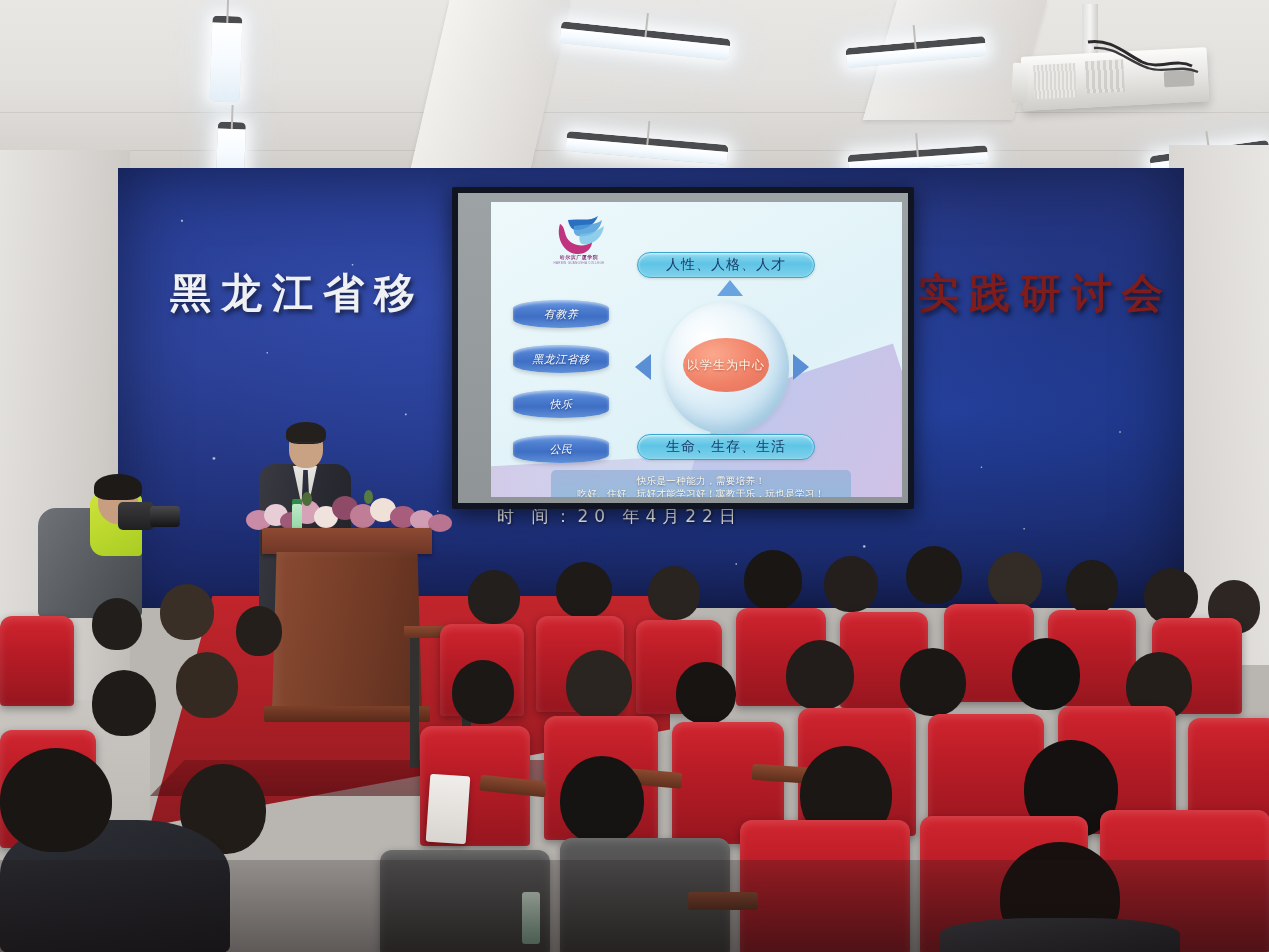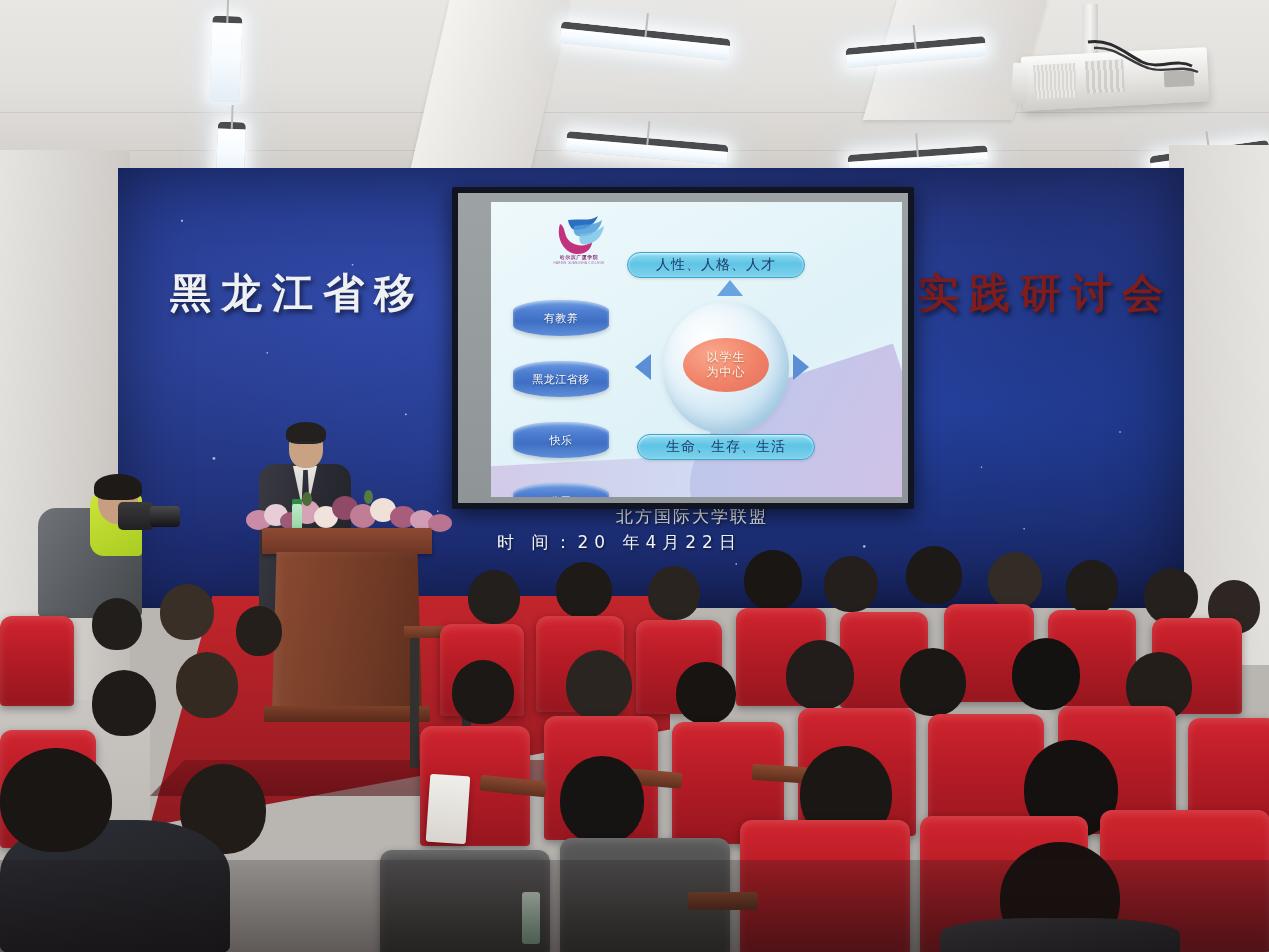--- a/index.html
+++ b/index.html
@@ -117,55 +117,55 @@
   .logo-txt2 { position:absolute; left:52px; top:59px; width:72px; text-align:center;
                font-size:3px; color:#9b6fa8; letter-spacing:.3px; }
 
   
   .pill { position:absolute; height:26px; border-radius:14px;
           background:linear-gradient(180deg,#8fd9ef 0%,#5fc4e6 45%,#7fd2ea 100%);
           border:1.5px solid #3aa6cf; display:flex; align-items:center;
           justify-content:center; color:#1d3f6a; font-size:14px; letter-spacing:1px;
           font-family:"DejaVu Sans", sans-serif;
           box-shadow:inset 0 1px 3px rgba(255,255,255,.8), 0 1px 3px rgba(0,0,0,.12); }
-  .pill-top { left:136px; top:50px; width:178px; }
+  .pill-top { left:146px; top:50px; width:178px; }
   .pill-bottom { left:146px; top:232px; width:178px; }
 
   
   .sphere { position:absolute; left:172px; top:100px; width:126px; height:132px;
             border-radius:50%;
             background:radial-gradient(circle at 34% 28%, #ffffff 0%, #e8f4fa 38%, #c9e3f2 70%, #aed3ea 100%);
             box-shadow:inset -6px -8px 16px rgba(120,170,205,.45), 0 2px 6px rgba(0,0,0,.08); }
   .core { position:absolute; left:20px; top:36px; width:86px; height:54px;
           border-radius:50%;
           background:radial-gradient(ellipse at 35% 30%, #fba88d, #f08268 55%, #e2705a 100%);
-          display:flex; flex-direction:column; align-items:center; justify-content:center;
+          display:flex; flex-direction:row; align-items:center; justify-content:center;
           color:#fff7e8; font-size:12px; line-height:15px; letter-spacing:1px;
           font-family:"DejaVu Sans", sans-serif; text-shadow:0 1px 2px rgba(120,40,20,.5); }
 
   
   .arrow { position:absolute; width:0; height:0; }
   .ar-up { left:226px; top:78px; border-left:13px solid transparent; border-right:13px solid transparent;
            border-bottom:16px solid #6aa4e0; }
   .ar-down { left:226px; top:210px; border-left:13px solid transparent; border-right:13px solid transparent;
              border-top:16px solid #6aa4e0; }
   .ar-left { left:144px; top:152px; border-top:13px solid transparent; border-bottom:13px solid transparent;
              border-right:16px solid #5a8fd6; }
   .ar-right { left:302px; top:152px; border-top:13px solid transparent; border-bottom:13px solid transparent;
               border-left:16px solid #5a8fd6; }
 
   
   .stack { position:absolute; }
   .stack-left { left:22px; top:98px; width:96px; }
   .stack-right { left:320px; top:98px; width:102px; }
-  .cyl { position:relative; height:36px; margin-bottom:25px; border-radius:50%/30%;
+  .cyl { position:relative; height:28px; margin-bottom:17px; border-radius:50%/30%;
          display:flex; align-items:center; justify-content:center;
          font-size:11px; color:#ffffff; letter-spacing:.5px;
          font-family:"DejaVu Sans", sans-serif;
-         text-shadow:0 1px 2px rgba(0,20,60,.55); }
+         text-shadow:0 1px 2px rgba(0,20,60,.55);font-style:italic; }
   .cyl-blue { background:linear-gradient(180deg,#6f9fe3 0%,#4f7fd1 30%,#3f6fc4 60%,#5f8fd8 100%);
               box-shadow:inset 0 2px 3px rgba(255,255,255,.45), 0 2px 4px rgba(0,0,0,.18); }
   .cyl-teal { background:linear-gradient(180deg,#6fd9de 0%,#49c6d4 32%,#3ab6c8 62%,#63d2dc 100%);
               box-shadow:inset 0 2px 3px rgba(255,255,255,.5), 0 2px 4px rgba(0,0,0,.15);
               font-size:10px; }
 
   
   .notebox { position:absolute; left:60px; top:268px; width:300px; padding:4px 6px;
              background:linear-gradient(180deg, rgba(150,175,215,.78), rgba(130,180,215,.72));
              border-radius:5px; text-align:center; color:#fffbe8;
@@ -307,21 +307,20 @@
   <div class="wall-right"></div>
   <div class="wall-floor"></div>
 
   <div class="backdrop">
     <div class="stars"></div>
   </div>
   <div class="bt-left" style="font-family:'DejaVu Sans',sans-serif;font-weight:700;font-size:41px;letter-spacing:10px;color:#eef0f3;text-shadow:2px 3px 5px rgba(0,0,0,.6);">黑龙江省移</div>
   <div class="bt-right" style="font-family:'DejaVu Sans',sans-serif;font-weight:700;font-size:41px;letter-spacing:10px;color:#7f1d1d;text-shadow:2px 3px 5px rgba(0,0,0,.6);">实践研讨会</div>
 
   <div class="banner-credit">
-    <div class="bc-l2">北方国际大学联盟</div>
     <div class="bc-l3">时  间：20    年4月22日</div>
   </div>
 
   <div class="screen-frame">
     <div class="screen-white"></div>
     <div class="slide">
       <div class="slide-swoosh"></div>
       <div class="slide-swoosh2"></div>
 
       <svg class="logo" viewBox="0 0 52 46">
@@ -350,20 +349,25 @@
       </div>
 
       <div class="stack stack-left">
         <div class="cyl cyl-blue">有教养</div>
         <div class="cyl cyl-blue">黑龙江省移</div>
         <div class="cyl cyl-blue">快乐</div>
         <div class="cyl cyl-blue">公民</div>
       </div>
 
 
+      <div class="notebox">
+        <div>快乐是一种能力，需要培养！</div>
+        <div>吃好、住好、玩好才能学习好！寓教于乐，玩也是学习！</div>
+
+      </div>
     </div>
   </div>
 
   <div class="stage-floor"></div>
   <div class="stage-edge"></div>
 
   <div class="speaker">
     <div class="sp-body"></div>
     <div class="sp-shirt"></div>
     <div class="sp-tie"></div>

